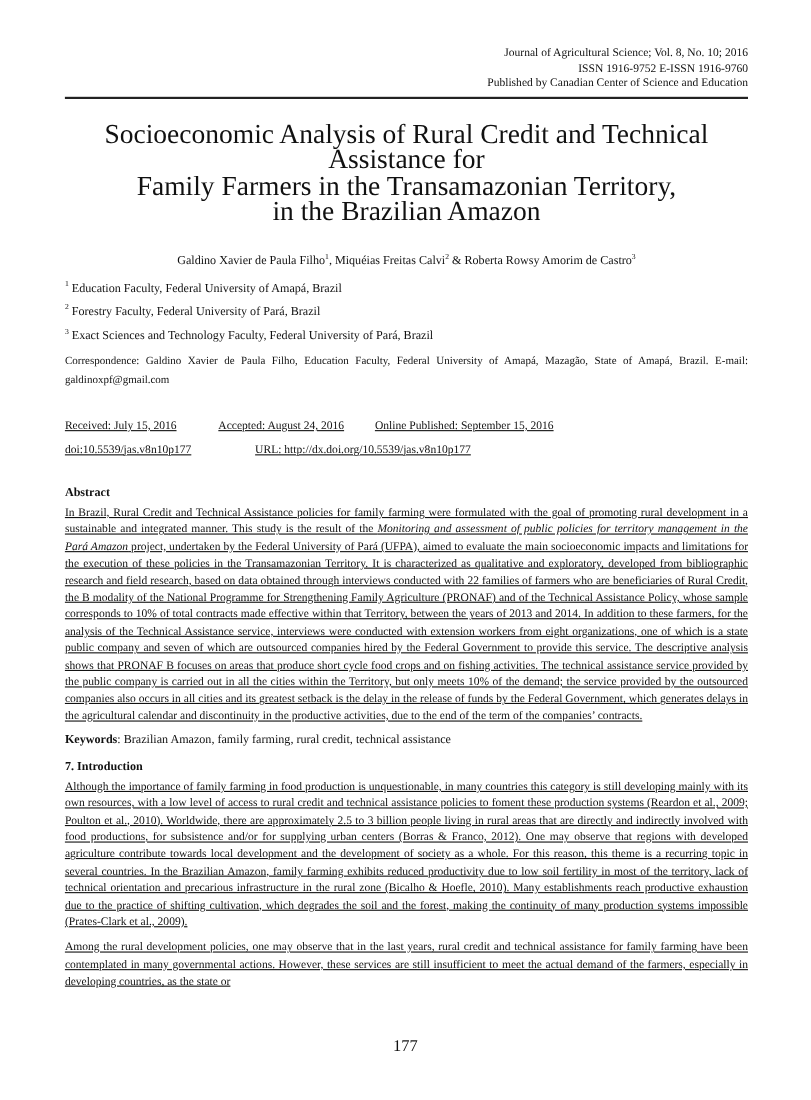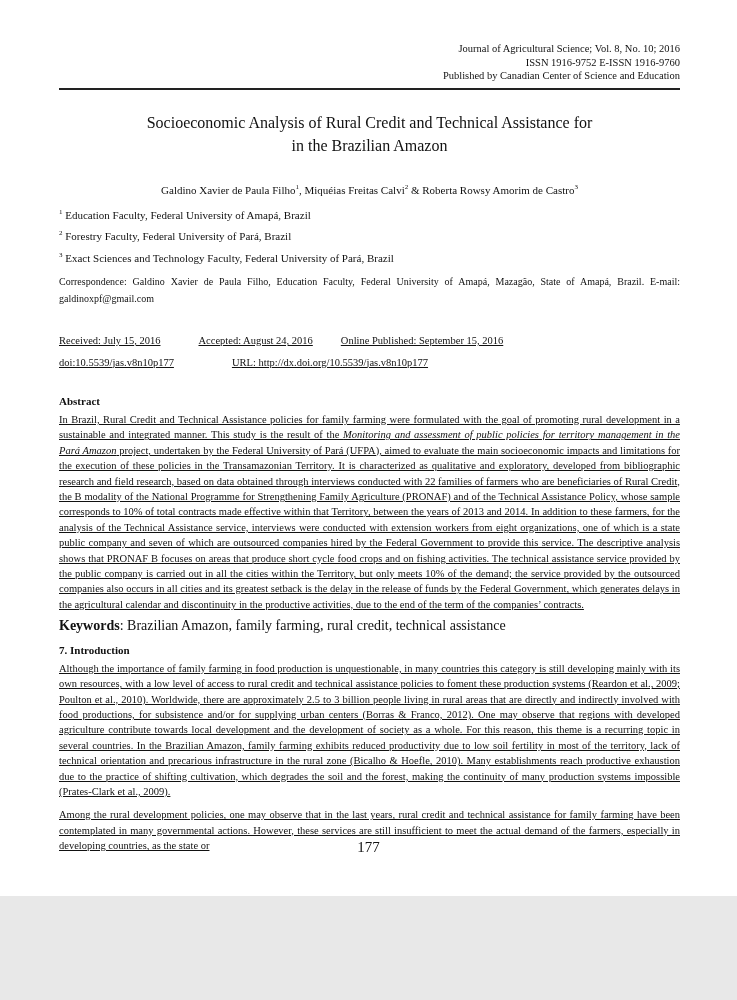--- a/index.html
+++ b/index.html
@@ -3,21 +3,21 @@
 <meta charset="utf-8">
 <style>
   html, body {
     margin: 0;
     padding: 0;
     background: #e8e8e8;
   }
   .page {
     position: relative;
     width: 737px;
-    height: 896px;
+    height: 1000px;
     margin: 0 auto;
     background: #ffffff;
     color: #111111;
     font-family: "Liberation Serif", "DejaVu Serif", serif;
     overflow: hidden;
   }
   .content {
     position: absolute;
     left: 59px;
     top: 0;
@@ -32,21 +32,21 @@
   }
   .header-rule {
     border: none;
     border-top: 2px solid #222;
     margin: 5px 0 0 0;
   }
   
   .paper-title {
     margin-top: 21px;
     text-align: center;
-    font-size: 16px;
+    font-size: 25px;
     line-height: 23.5px;
     font-weight: normal;
   }
   
   .authors-line {
     margin-top: 26px;
     text-align: center;
     font-size: 11px;
   }
   sup {
@@ -93,21 +93,21 @@
     line-height: 15.4px;
     text-align: justify;
     text-decoration: underline;
   }
   .body-para + .body-para {
     margin-top: 8px;
   }
   .italic-seg { font-style: italic; }
   .keywords-line {
     margin-top: 6px;
-    font-size: 14px;
+    font-size: 11px;
     line-height: 15.4px;
     text-align: justify;
   }
   .bold { font-weight: bold; }
   .intro-heading {
     margin-top: 9px;
   }
   
   .page-footer {
     position: absolute;
@@ -126,20 +126,21 @@
 
     <div class="journal-header">
       <div>Journal of Agricultural Science; Vol. 8, No. 10; 2016</div>
       <div>ISSN 1916-9752 E-ISSN 1916-9760</div>
       <div>Published by Canadian Center of Science and Education</div>
     </div>
     <hr class="header-rule">
 
     <div class="paper-title">
       <div>Socioeconomic Analysis of Rural Credit and Technical Assistance for</div>
+      <div>Family Farmers in the Transamazonian Territory,</div>
       <div>in the Brazilian Amazon</div>
     </div>
 
     <div class="authors-line">
       <span>Galdino Xavier de Paula Filho</span><sup>1</sup><span>, </span><span>Miquéias Freitas Calvi</span><sup>2</sup><span> &amp; </span><span>Roberta Rowsy Amorim de Castro</span><sup>3</sup>
     </div>
 
     <div class="affiliations">
       <div class="affiliation-line"><sup>1</sup><span> Education Faculty, Federal University of Amapá, Brazil</span></div>
       <div class="affiliation-line"><sup>2</sup><span> Forestry Faculty, Federal University of Pará, Brazil</span></div>

